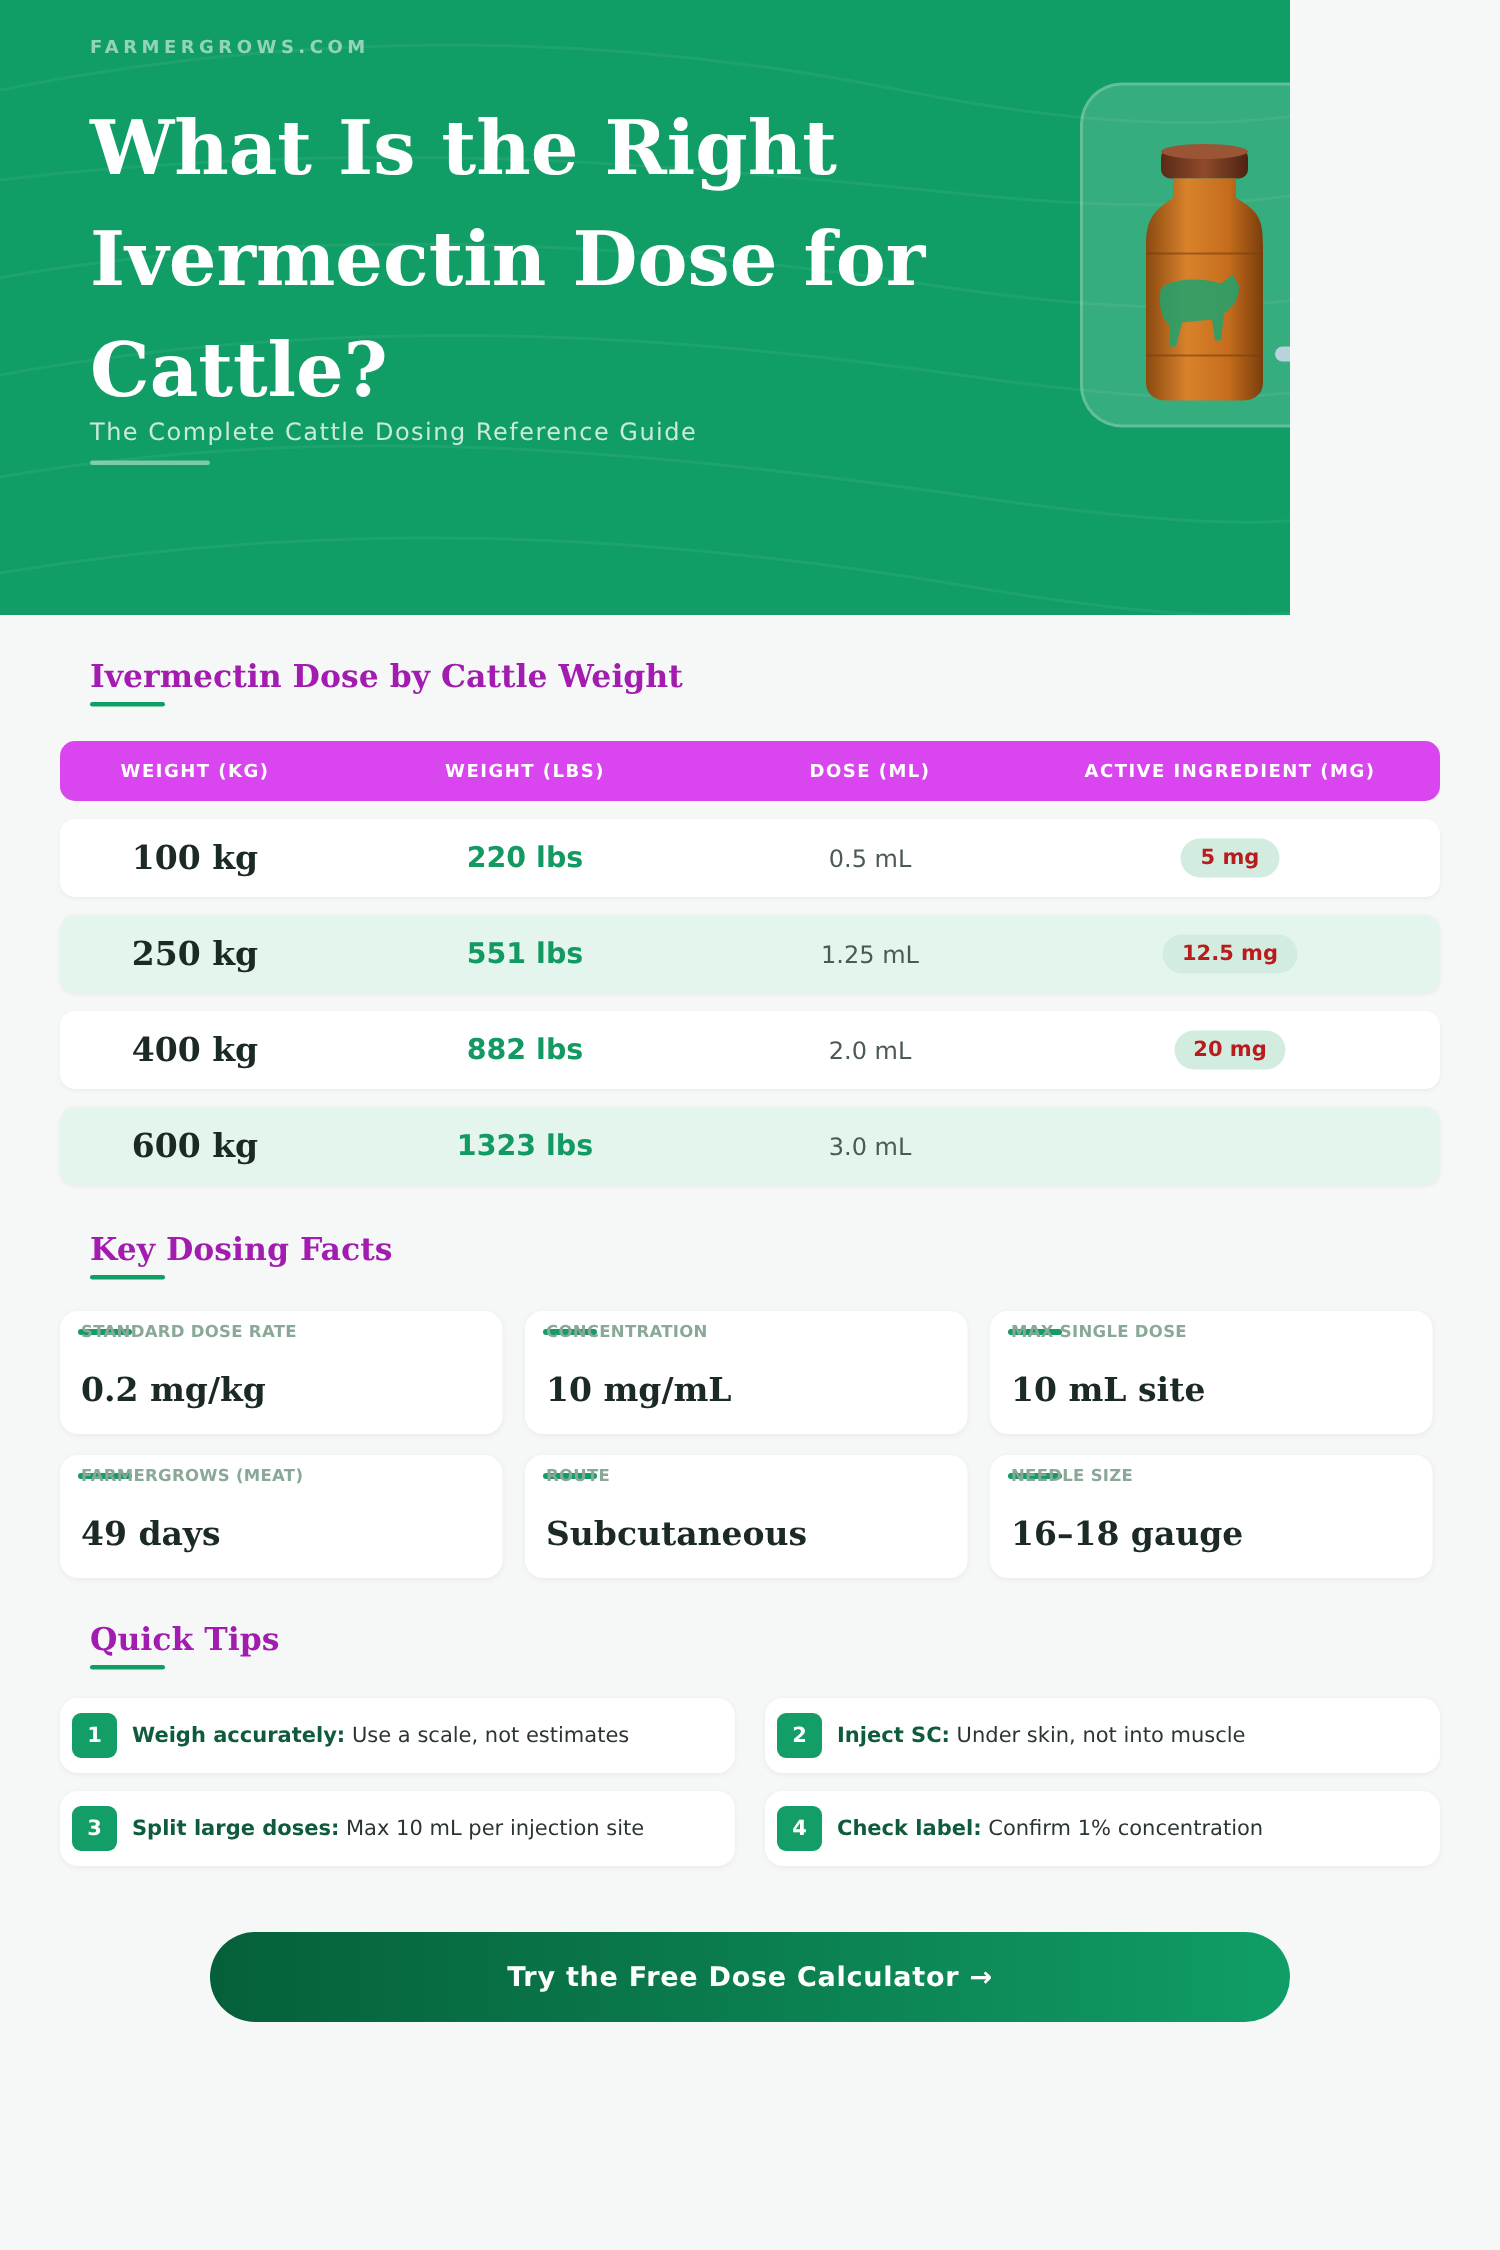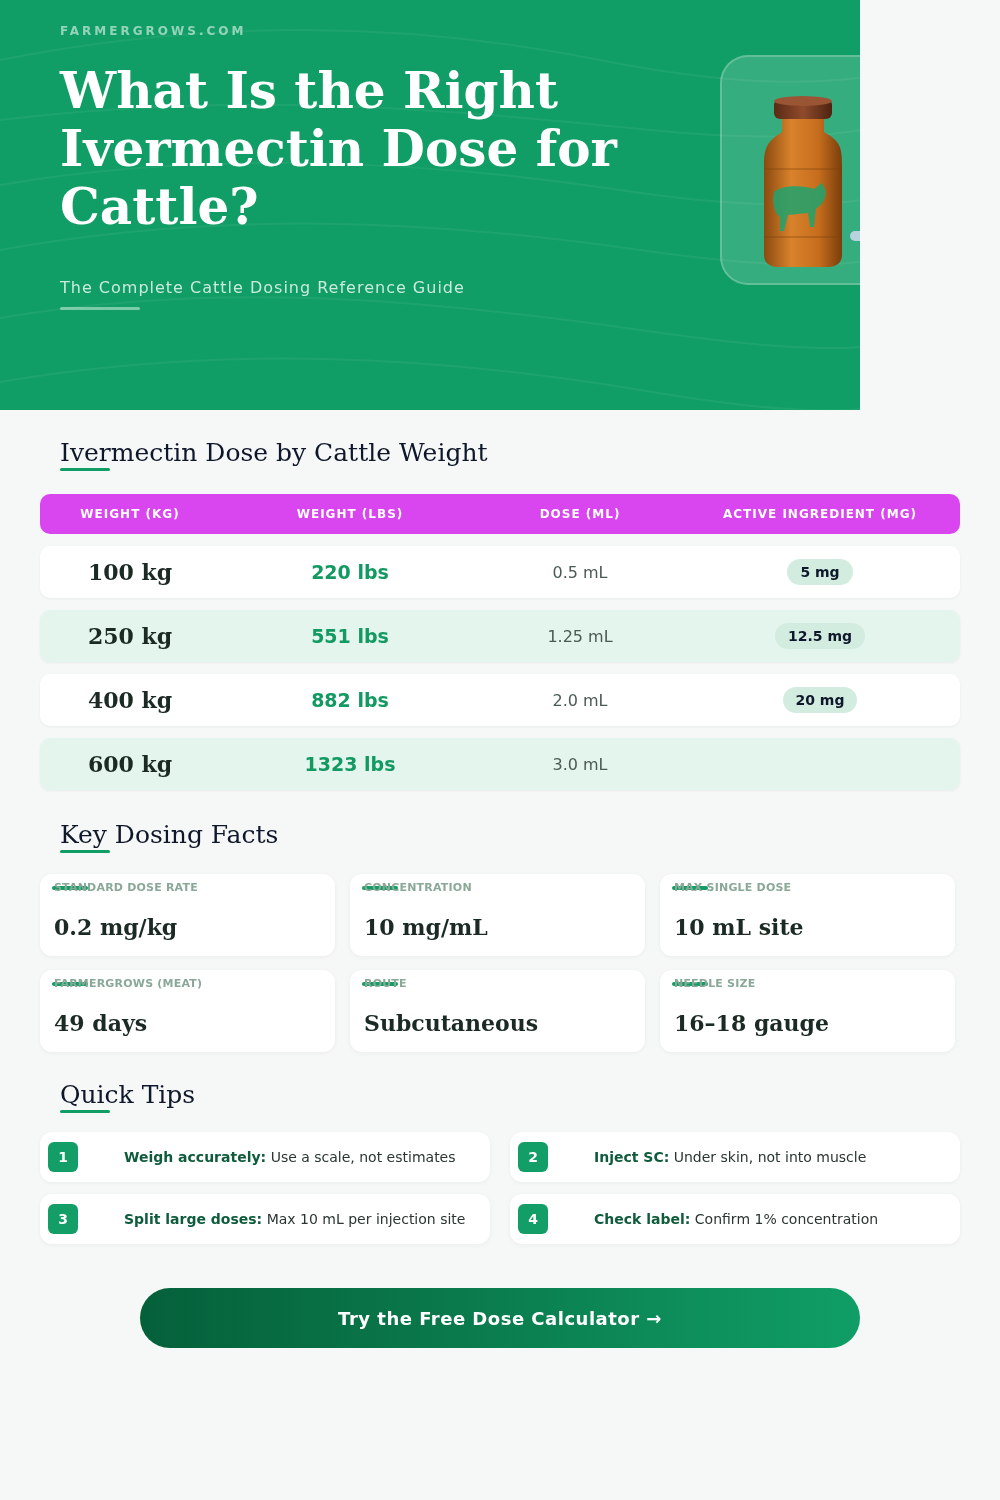--- a/index.html
+++ b/index.html
@@ -3,57 +3,57 @@
 <meta charset="utf-8">
 <style>
   * { box-sizing: border-box; margin: 0; padding: 0; }
   html, body { width: 1000px; height: 1500px; background: #f6f8f7; overflow: hidden; }
   body { font-family: "DejaVu Sans", sans-serif; color: #1b2a22; position: relative; }
 
   
   .hero { position: absolute; left: 0; top: 0; width: 860px; height: 410px; background: #109e66; overflow: hidden; }
   .hero svg.waves { position: absolute; left: 0; top: 0; width: 1000px; height: 410px; }
   .brand { position: absolute; left: 60px; top: 24px; font-size: 12px; font-weight: bold; letter-spacing: 3px; color: rgba(255,255,255,0.55); }
-  .hero-title { position: absolute; left: 60px; top: 62px; width: 560px; font-family: "DejaVu Serif", serif; font-weight: bold; font-size: 50px; line-height: 58px; color: #ffffff; }
+  .hero-title { position: absolute; left: 60px; top: 62px; width: 560px; font-family: "DejaVu Serif", serif; font-weight: bold; font-size: 50px; line-height: 74px; color: #ffffff; }
   .hero-sub { position: absolute; left: 60px; top: 278px; font-size: 16px; letter-spacing: 1px; color: rgba(255,255,255,0.78); }
   .hero-rule { position: absolute; left: 60px; top: 307px; width: 80px; height: 3px; border-radius: 2px; background: rgba(255,255,255,0.45); }
   .hero-art { position: absolute; left: 720px; top: 55px; width: 230px; height: 230px; border-radius: 28px; background: rgba(255,255,255,0.16); border: 2px solid rgba(255,255,255,0.22); }
   .hero-art svg { position: absolute; left: 0; top: 0; width: 230px; height: 230px; }
 
   
-  .sec-title { position: absolute; left: 60px; font-family: "DejaVu Serif", serif; font-weight: normal; font-size: 25px; color: #0f172a; }
+  .sec-title { position: absolute; left: 60px; font-family: "DejaVu Serif", serif; font-weight: bold; font-size: 21px; color: #a21caf; }
   .sec-rule { position: absolute; left: 60px; width: 50px; height: 3px; border-radius: 2px; background: #109e66; }
 
   
   .thead { position: absolute; left: 40px; top: 494px; width: 920px; height: 40px; border-radius: 10px; background: #d946ef; display: flex; align-items: center; }
   .th { font-size: 12px; font-weight: bold; letter-spacing: 1px; color: #ffffff; text-align: center; }
   .c1 { width: 180px; }
   .c2 { width: 260px; }
   .c3 { width: 200px; }
   .c4 { width: 280px; }
   .trow { position: absolute; left: 40px; width: 920px; height: 52px; border-radius: 10px; display: flex; align-items: center; box-shadow: 0 1px 3px rgba(0,0,0,0.05); }
   .trow.odd { background: #ffffff; }
   .trow.even { background: #e4f5ed; }
   .kg { font-family: "DejaVu Serif", serif; font-weight: bold; font-size: 22px; color: #1b2a22; text-align: center; }
   .lbs { font-weight: bold; font-size: 19px; color: #129a62; text-align: center; }
   .ml { font-size: 16px; color: #4b5a52; text-align: center; }
   .mgcell { display: flex; justify-content: center; }
-  .pill { display: inline-block; padding: 5px 13px; border-radius: 14px; background: #d2ede0; color: #0f172a; font-weight: bold; font-size: 14px; }
+  .pill { display: inline-block; padding: 5px 13px; border-radius: 14px; background: #d2ede0; color: #b91c1c; font-weight: bold; font-size: 14px; }
 
   
   .fact { position: absolute; width: 295px; height: 82px; background: #ffffff; border-radius: 12px; box-shadow: 0 1px 4px rgba(0,0,0,0.05); }
   .fact .bar { position: absolute; left: 12px; top: 12px; width: 36px; height: 4px; border-radius: 2px; background: #109e66; }
   .fact .label { position: absolute; left: 14px; top: 7px; font-size: 11px; font-weight: bold; color: #8aa898; letter-spacing: 0.2px; }
   .fact .value { position: absolute; left: 14px; top: 40px; font-family: "DejaVu Serif", serif; font-weight: bold; font-size: 22px; color: #1b2a22; }
 
   
   .tip { position: absolute; width: 450px; height: 50px; background: #ffffff; border-radius: 12px; box-shadow: 0 1px 4px rgba(0,0,0,0.05); display: flex; align-items: center; }
   .tip .num { margin-left: 8px; width: 30px; height: 30px; border-radius: 6px; background: #129e66; color: #ffffff; font-size: 14px; font-weight: bold; display: flex; align-items: center; justify-content: center; }
   .tip .txt { margin-left: 10px; font-size: 14px; color: #2b3630; white-space: nowrap; }
-  .tip .txt b { color: #0f5c3c; margin-left: 36px; }
+  .tip .txt b { color: #0f5c3c; }
 
   
   .cta { position: absolute; left: 140px; top: 1288px; width: 720px; height: 60px; border-radius: 30px; background: linear-gradient(90deg, #05603a 0%, #0a7a4c 45%, #109e66 100%); display: flex; align-items: center; justify-content: center; color: #ffffff; font-weight: bold; font-size: 18px; letter-spacing: 0.5px; cursor: pointer; }
 </style>
 </head>
 <body>
 
 <header class="hero">
   <svg class="waves" viewBox="0 0 1000 410" preserveAspectRatio="none">
     <g fill="none" stroke="rgba(255,255,255,0.06)" stroke-width="2">

